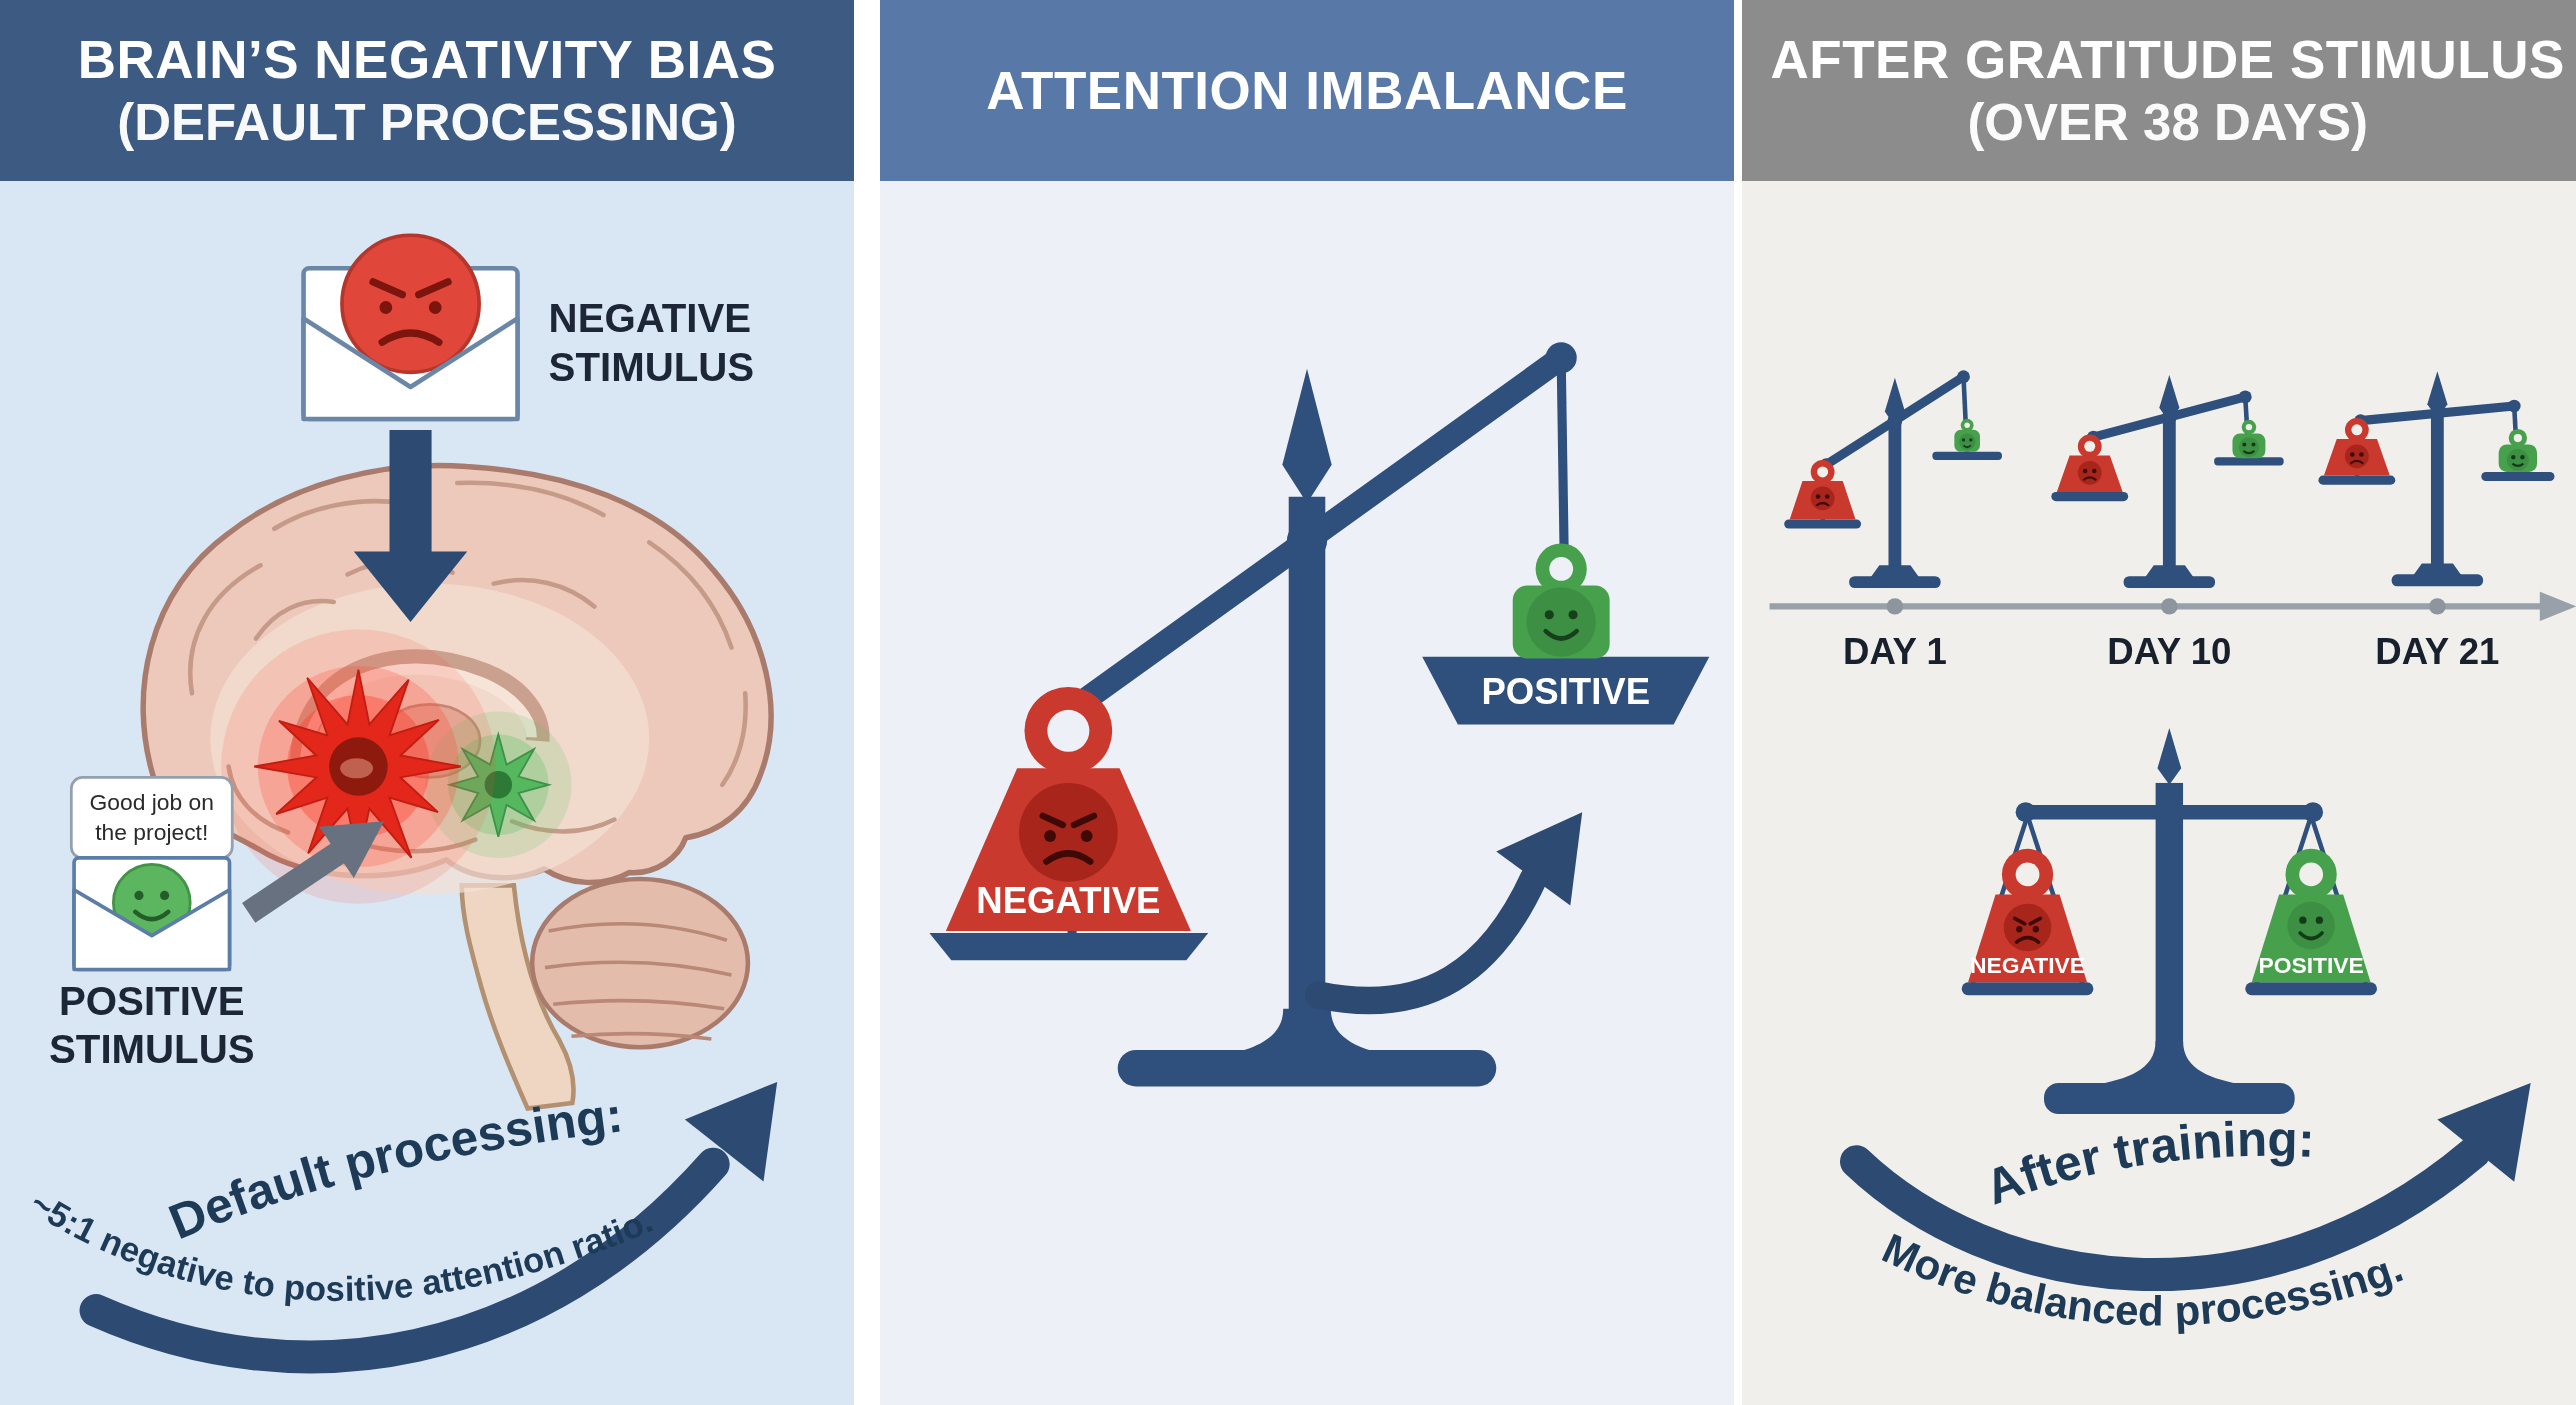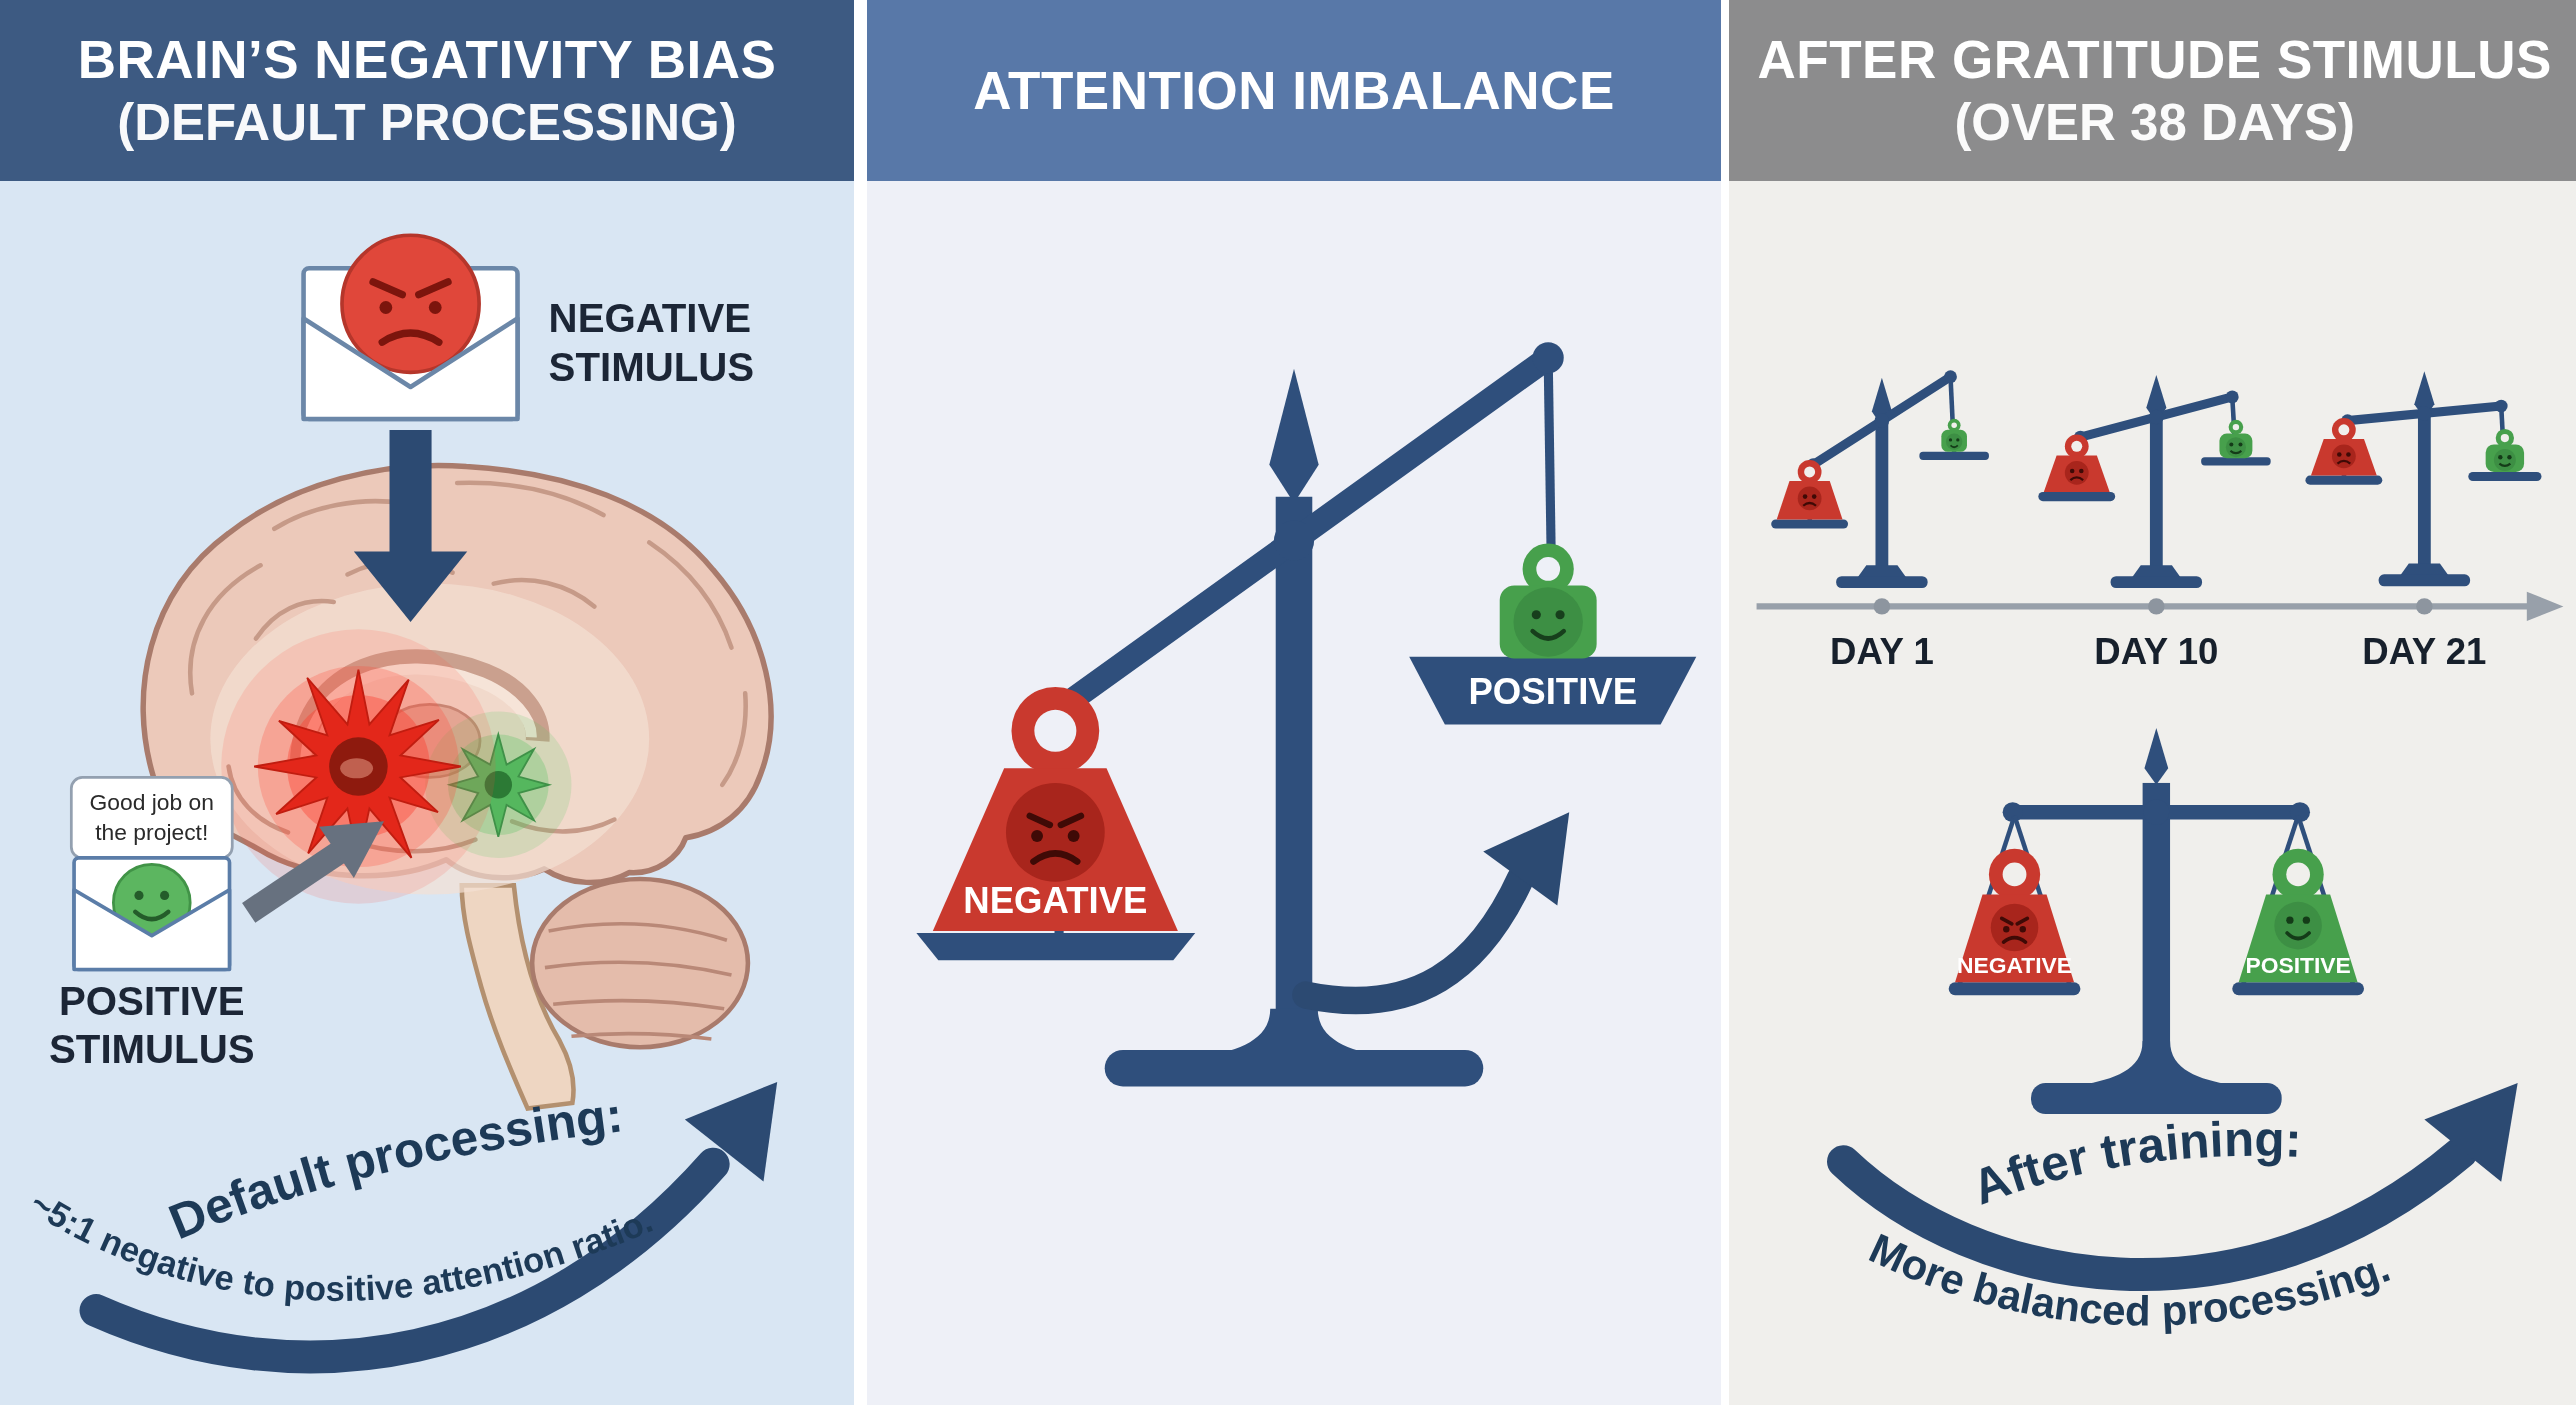--- a/index.html
+++ b/index.html
@@ -1,19 +1,19 @@
 <!DOCTYPE html>
 <html style="--header_left_bg: #3d5a82; --header_middle_bg: #5878a8; --header_right_bg: #8c8c8d; --panel_left_bg: #d9e6f3; --panel_middle_bg: #eef0f7; --panel_right_bg: #f0efec; --header_text: #ffffff; --scale_dark_blue: #2f4f7c; --negative_red: #c9392e; --positive_green: #47a04c; --annotation_navy: #1d3a57;font-size:14.6px"><head>
 <meta charset="utf-8">
 <style>
   html,body{margin:0;padding:0;background:#ffffff;}
   body{width:2576px;height:1405px;overflow:hidden;font-family:"Liberation Sans",sans-serif;}
   .poster{position:relative;width:2576px;height:1405px;display:flex;background:#ffffff;}
   .panel{position:relative;height:1405px;display:flex;flex-direction:column;}
-  .panel.left{width:854px;background:var(--panel_left_bg,#d9e6f3);margin-right:13px;}
+  .panel.left{width:854px;background:var(--panel_left_bg,#d9e6f3);margin-right:26px;}
   .panel.middle{width:854px;background:var(--panel_middle_bg,#eef0f7);margin-right:8.2px;}
   .panel.right{width:851px;background:var(--panel_right_bg,#f0efec);}
   header{height:181px;flex:0 0 181px;display:flex;flex-direction:column;justify-content:center;align-items:center;color:var(--header_text,#ffffff);text-align:center;}
   .panel.left header{background:var(--header_left_bg,#3d5a82);}
   .panel.middle header{background:var(--header_middle_bg,#5878a8);}
   .panel.right header{background:var(--header_right_bg,#8c8c8d);}
   .h1{font-size:53px;font-weight:bold;letter-spacing:0.5px;line-height:1.2;}
   .h2{font-size:51px;font-weight:bold;opacity:.97;line-height:1.2;}
   svg{display:block;flex:1 1 auto;}
   text{font-family:"Liberation Sans",sans-serif;}

